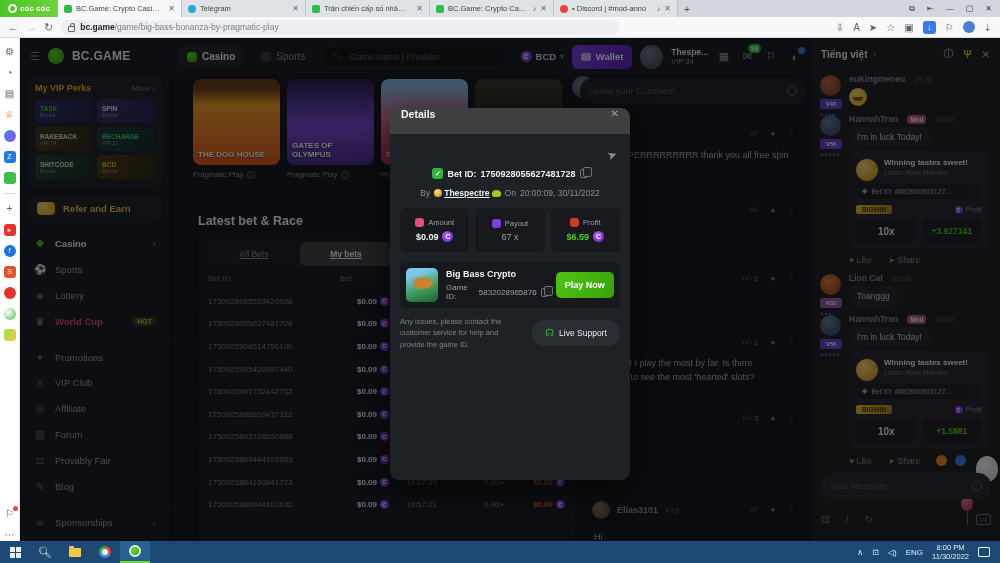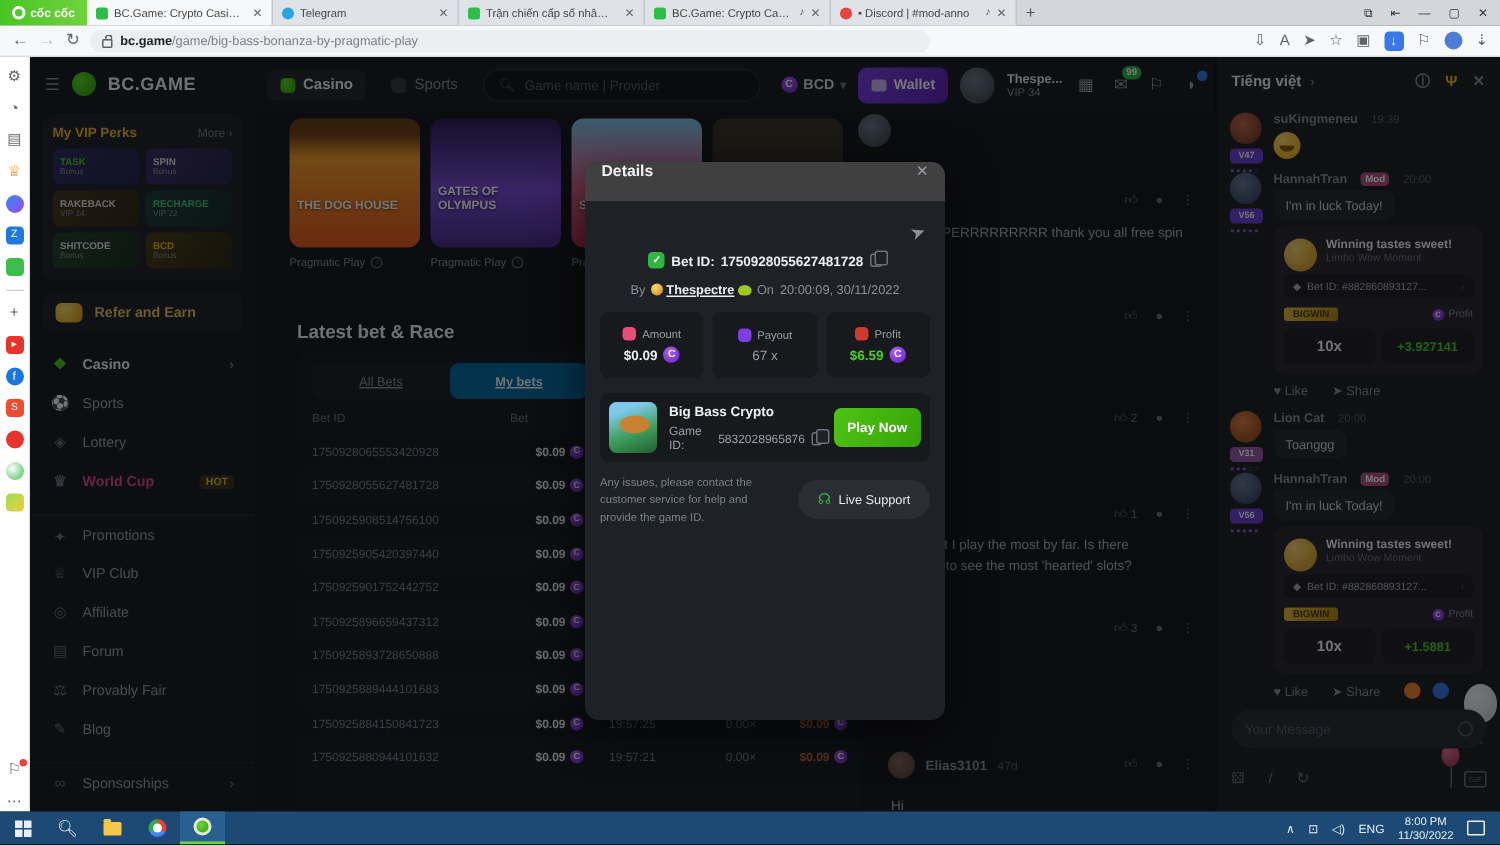--- a/index.html
+++ b/index.html
@@ -101,31 +101,31 @@
   .bdot{position:absolute;top:-4px;right:-3px;width:7px;height:7px;border-radius:50%;background:#3b78e7;}
 
   
   .banners{position:absolute;left:173px;top:41px;display:flex;gap:7px;}
   .ban{width:87px;}
   .bcard{width:87px;height:86px;border-radius:8px;position:relative;overflow:hidden;}
   .bcard.dog{background:linear-gradient(180deg,#6e3c12 12%,#f59e23 30%,#e2571b 100%);}
   .bcard.gates{background:linear-gradient(180deg,#2a1b52,#7a4bd8 55%,#4a2a8a);}
   .bcard.sweet{background:linear-gradient(180deg,#7fc4e8,#e8638c 55%,#c22f4f);}
   .bcard.dark{background:linear-gradient(180deg,#3a3326,#23201a);}
-  .btitle{position:absolute;left:5px;bottom:24px;color:#fff;font-size:8px;font-weight:bold;line-height:1.05;text-shadow:0 1px 2px rgba(0,0,0,.6);width:75px;}
+  .btitle{position:absolute;left:5px;bottom:6px;color:#fff;font-size:8px;font-weight:bold;line-height:1.05;text-shadow:0 1px 2px rgba(0,0,0,.6);width:75px;}
   .bprov{display:flex;align-items:center;gap:4px;margin-top:5px;color:#8a8f98;font-size:7.5px;}
   .bprov .inf{width:8px;height:8px;border:1px solid #565c66;border-radius:50%;font-size:5px;line-height:7px;text-align:center;color:#565c66;}
   .bprov:empty{display:none;}
 
   
   .lb-title{position:absolute;left:178px;top:176px;color:#eef0f3;font-size:12.5px;font-weight:bold;}
   .lb{position:absolute;left:178px;top:196px;width:377px;height:307px;background:#17191d;border-radius:8px 8px 0 0;overflow:hidden;}
   .lb-tabs{display:flex;background:#1b1e22;margin:8px 10px 0;border-radius:6px;overflow:hidden;height:24px;}
   .lbt{flex:0 0 92px;display:flex;align-items:center;justify-content:center;font-size:8.5px;color:#8a8f98;white-space:nowrap;overflow:hidden;text-decoration:underline;}
-  .lbt.active{background:#0369a1;color:#f2f4f7;font-weight:bold;border-radius:6px;}
+  .lbt.active{background:#404040;color:#f2f4f7;font-weight:bold;border-radius:6px;}
   .lb-head,.brow{display:grid;grid-template-columns:132px 66px 62px 52px 1fr;align-items:center;padding:0 10px;}
   .lb-head{height:24px;color:#6b727c;font-size:8px;}
   .lb-head .c2,.brow .c2{text-align:left;}
   .lb-head .c4,.brow .c4{text-align:center;}
   .lb-head .c5,.brow .c5{text-align:right;}
   .brow{height:22.6px;font-size:8px;color:#7d838c;}
   .brow:nth-child(odd){background:#16181c;}
   .brow .c2{color:#e8eaee;font-weight:bold;display:flex;align-items:center;justify-content:center;gap:3px;}
   .brow .c2 .coin,.brow .c5 .coin{width:9px;height:9px;font-size:6px;}
   .brow .c5{display:flex;align-items:center;justify-content:flex-end;gap:3px;color:#c96a31;font-weight:bold;}
@@ -712,20 +712,24 @@
             <span class="c5">
               <span>$0.09</span>
               <span class="coin">C</span>
             </span>
           </div>
         </div>
     </div>
 
     <div class="cmts">
       <span class="cmt-av"></span>
+      <div class="cmt-input">
+        <span>Leave your Comment</span>
+        <span class="cmt-smile"></span>
+      </div>
       <div class="crow" style="top:90px">
           <span>👍︎ <span class="cnt"></span></span>
           <span>●</span>
           <span>⋮</span>
         </div>
       <div class="ctext" style="left:28px;top:112px">e SUPERRRRRRRRR thank you all free spin</div>
       <div class="crow" style="top:167px">
           <span>👍︎ <span class="cnt"></span></span>
           <span>●</span>
           <span>⋮</span>

